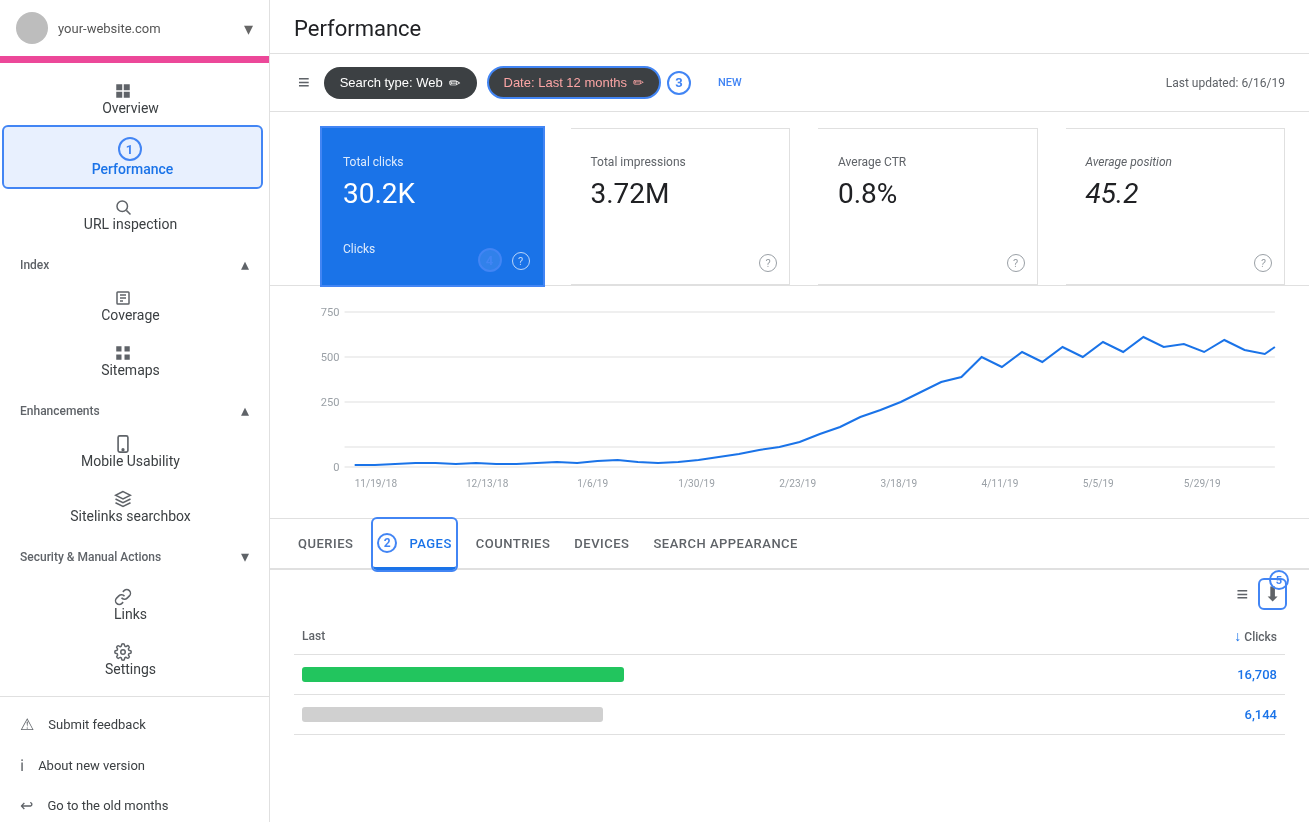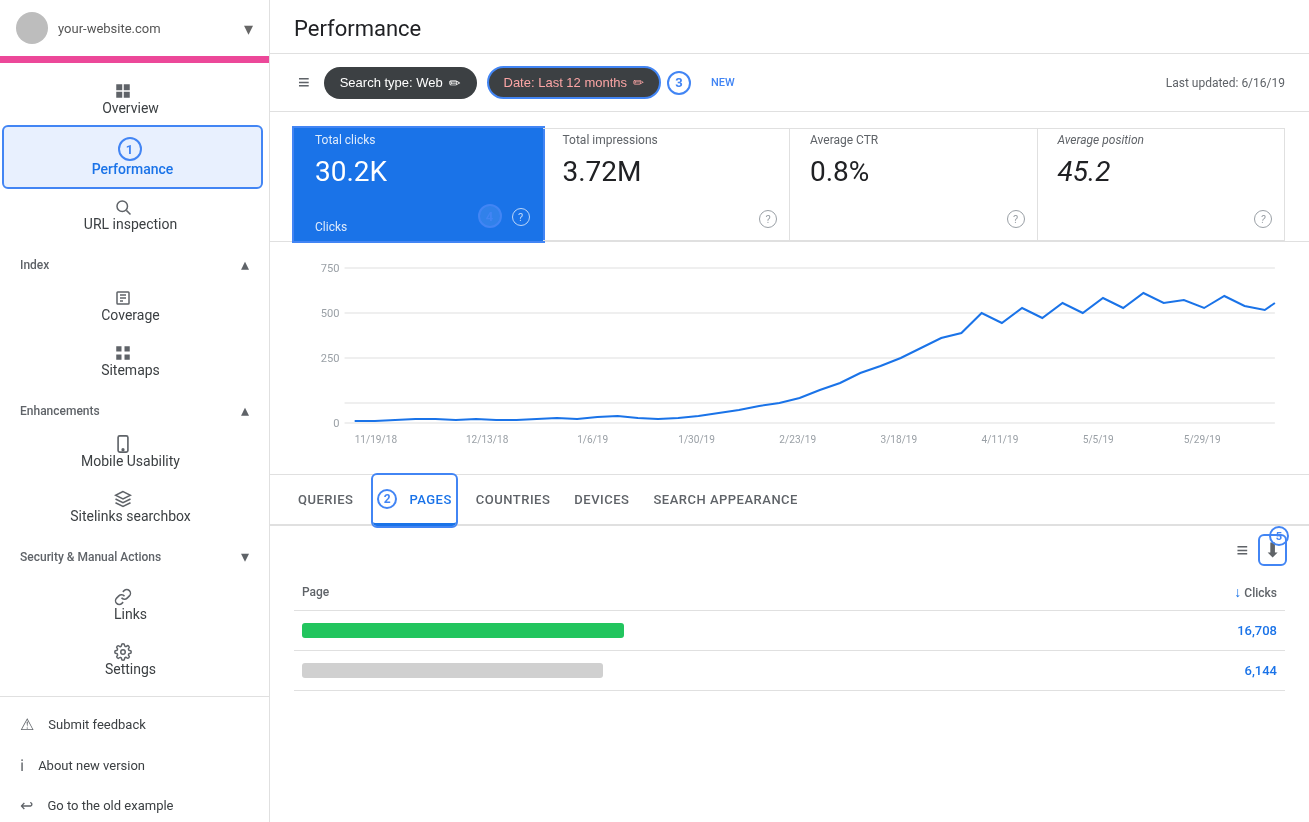--- a/index.html
+++ b/index.html
@@ -198,43 +198,44 @@
       cursor: pointer;
       display: flex;
       align-items: center;
       gap: 6px;
     }
 
     .new-badge {
       font-size: 11px;
       color: #4285f4;
       font-weight: 500;
-      margin-left: 4px;
+      margin-left: 11px;
     }
 
     .last-updated {
       margin-left: auto;
       font-size: 12px;
       color: #5f6368;
     }
 
     
     .stats-row {
       display: flex;
       padding: 16px 24px 0 24px;
       gap: 0;
       border-bottom: 1px solid #e0e0e0;
     }
 
     .stat-card {
       flex: 1;
-      padding: 4px 20px;
+      padding: 26px 20px;
       border: 1px solid #e0e0e0;
       cursor: pointer;
       position: relative;
+      margin-left: 28px;
     }
 
     .stat-card:not(:first-child) {
       border-left: none;
     }
 
     .stat-card.active {
       background: #1a73e8;
       color: #fff;
       border-color: #1a73e8;
@@ -517,21 +518,21 @@
     <div class="footer-item">
       <span class="footer-icon">⚠</span>
       <span>Submit feedback</span>
     </div>
     <div class="footer-item">
       <span class="footer-icon">ℹ</span>
       <span>About new version</span>
     </div>
     <div class="footer-item">
       <span class="footer-icon">↩</span>
-      <span>Go to the old example</span>
+      <span>Go to the old months</span>
     </div>
   </div>
 </aside>
 
 <main class="main">
 
   <div class="main-header">
     <h1 class="main-title">Performance</h1>
   </div>
 
@@ -642,21 +643,21 @@
           <span>⬇</span>
         </button>
         <span class="badge-number" style="position:absolute;top:-10px;right:-10px;font-size:11px;width:20px;height:20px;">5</span>
       </div>
     </div>
 
     <table class="data-table">
       <thead>
         <tr>
           <th>
-            <span>Page</span>
+            <span>Last</span>
           </th>
           <th class="right">
             <span class="sort-icon">↓</span>
             <span>Clicks</span>
           </th>
         </tr>
       </thead>
       <tbody>
         <tr>
           <td>

